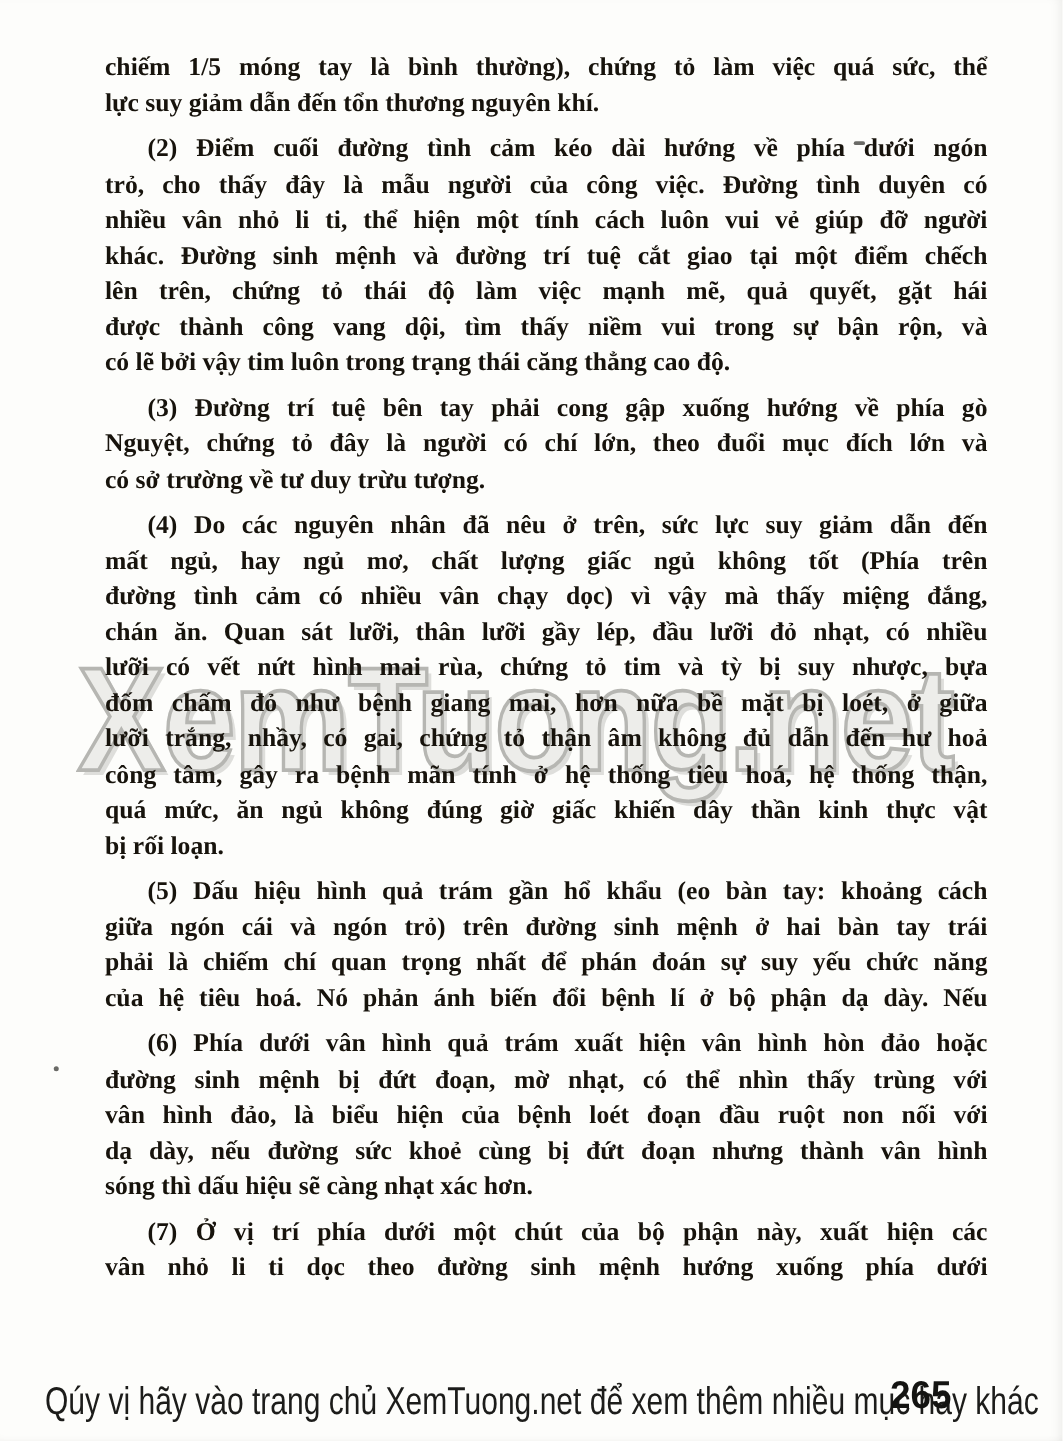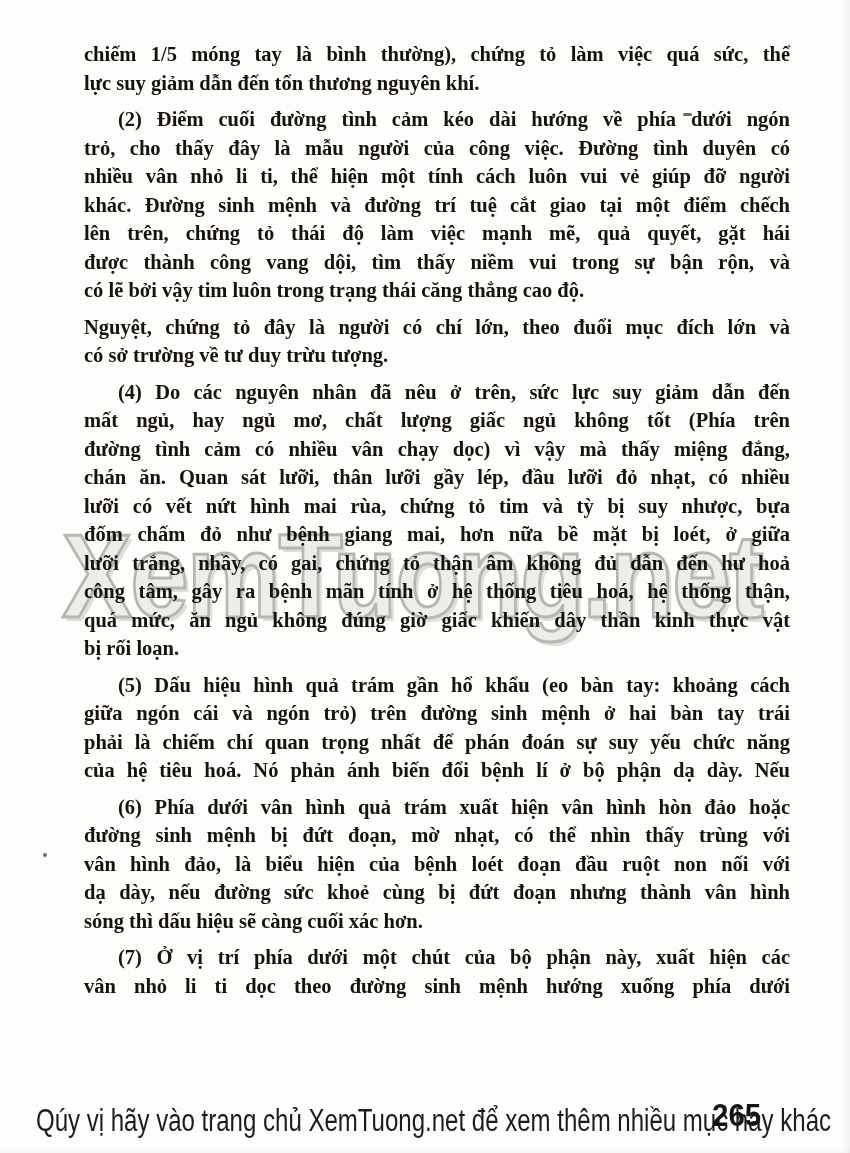--- a/index.html
+++ b/index.html
@@ -92,20 +92,21 @@
       <div class="para">
         <div class="line first">(2) Điểm cuối đường tình cảm kéo dài hướng về phía dưới ngón</div>
         <div class="line">trỏ, cho thấy đây là mẫu người của công việc. Đường tình duyên có</div>
         <div class="line">nhiều vân nhỏ li ti, thể hiện một tính cách luôn vui vẻ giúp đỡ người</div>
         <div class="line">khác. Đường sinh mệnh và đường trí tuệ cắt giao tại một điểm chếch</div>
         <div class="line">lên trên, chứng tỏ thái độ làm việc mạnh mẽ, quả quyết, gặt hái</div>
         <div class="line">được thành công vang dội, tìm thấy niềm vui trong sự bận rộn, và</div>
         <div class="line endline">có lẽ bởi vậy tim luôn trong trạng thái căng thẳng cao độ.</div>
       </div>
       <div class="para">
+        <div class="line first">(3) Đường trí tuệ bên tay phải cong gập xuống hướng về phía gò</div>
         <div class="line">Nguyệt, chứng tỏ đây là người có chí lớn, theo đuổi mục đích lớn và</div>
         <div class="line endline">có sở trường về tư duy trừu tượng.</div>
       </div>
       <div class="para">
         <div class="line first">(4) Do các nguyên nhân đã nêu ở trên, sức lực suy giảm dẫn đến</div>
         <div class="line">mất ngủ, hay ngủ mơ, chất lượng giấc ngủ không tốt (Phía trên</div>
         <div class="line">đường tình cảm có nhiều vân chạy dọc) vì vậy mà thấy miệng đắng,</div>
         <div class="line">chán ăn. Quan sát lưỡi, thân lưỡi gầy lép, đầu lưỡi đỏ nhạt, có nhiều</div>
         <div class="line">lưỡi có vết nứt hình mai rùa, chứng tỏ tim và tỳ bị suy nhược, bựa</div>
         <div class="line">đốm chấm đỏ như bệnh giang mai, hơn nữa bề mặt bị loét, ở giữa</div>
@@ -118,21 +119,21 @@
         <div class="line first">(5) Dấu hiệu hình quả trám gần hổ khẩu (eo bàn tay: khoảng cách</div>
         <div class="line">giữa ngón cái và ngón trỏ) trên đường sinh mệnh ở hai bàn tay trái</div>
         <div class="line">phải là chiếm chí quan trọng nhất để phán đoán sự suy yếu chức năng</div>
         <div class="line">của hệ tiêu hoá. Nó phản ánh biến đổi bệnh lí ở bộ phận dạ dày. Nếu</div>
       </div>
       <div class="para">
         <div class="line first">(6) Phía dưới vân hình quả trám xuất hiện vân hình hòn đảo hoặc</div>
         <div class="line">đường sinh mệnh bị đứt đoạn, mờ nhạt, có thể nhìn thấy trùng với</div>
         <div class="line">vân hình đảo, là biểu hiện của bệnh loét đoạn đầu ruột non nối với</div>
         <div class="line">dạ dày, nếu đường sức khoẻ cùng bị đứt đoạn nhưng thành vân hình</div>
-        <div class="line endline">sóng thì dấu hiệu sẽ càng cuối xác hơn.</div>
+        <div class="line endline">sóng thì dấu hiệu sẽ càng nhạt xác hơn.</div>
       </div>
       <div class="para">
         <div class="line first">(7) Ở vị trí phía dưới một chút của bộ phận này, xuất hiện các</div>
         <div class="line">vân nhỏ li ti dọc theo đường sinh mệnh hướng xuống phía dưới</div>
       </div>
     </div>
   <div class="speck s1"></div>
   <div class="speck s2"></div>
   <div class="footer">Qúy vị hãy vào trang chủ XemTuong.net để xem thêm nhiều mục hay khác</div>
   <div class="page-number">265</div>

